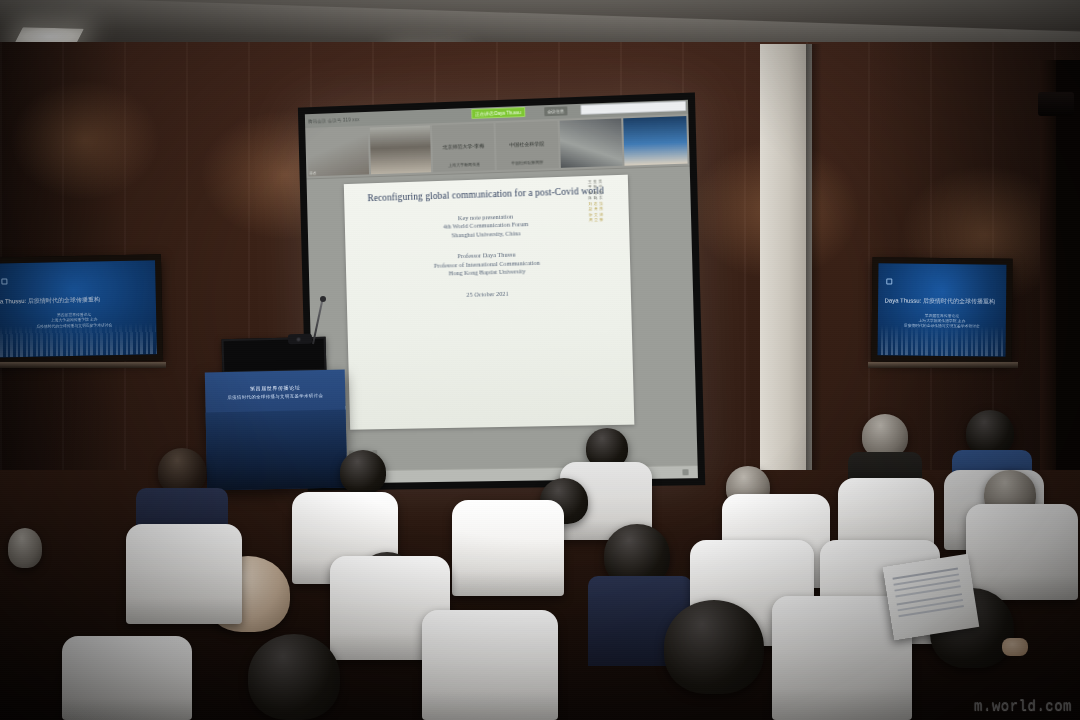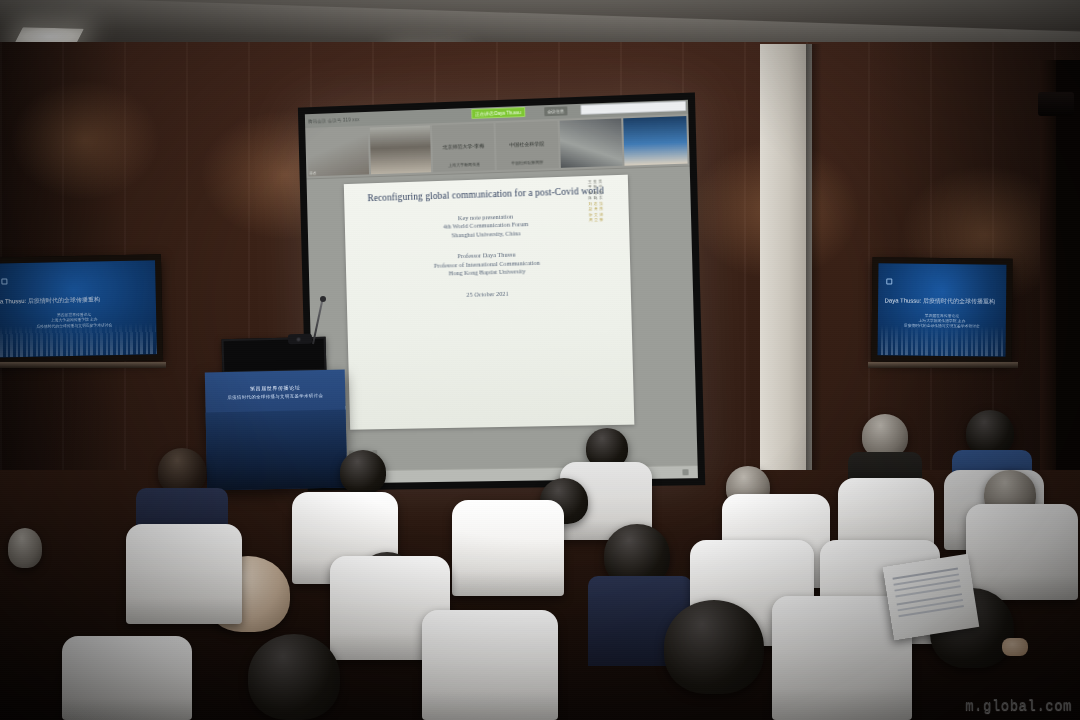--- a/index.html
+++ b/index.html
@@ -532,14 +532,14 @@
   <div class="head black" style="left:930px; top:588px; width:84px; height:80px;"></div>
   <div class="papers" style="left:888px; top:560px;"></div>
   <div class="hand" style="left:1002px; top:638px;"></div>
 
   <div class="chair" style="left:62px; top:636px; width:130px; height:84px;"></div>
   <div class="head grey" style="left:8px;  top:528px; width:34px; height:40px;"></div>
 
   <div class="vignette"></div>
   <div class="grain"></div>
 
-  <div class="watermark">m.global.com</div>
+  <div class="watermark">m.world.com</div>
 </div>
 
 </body></html>

